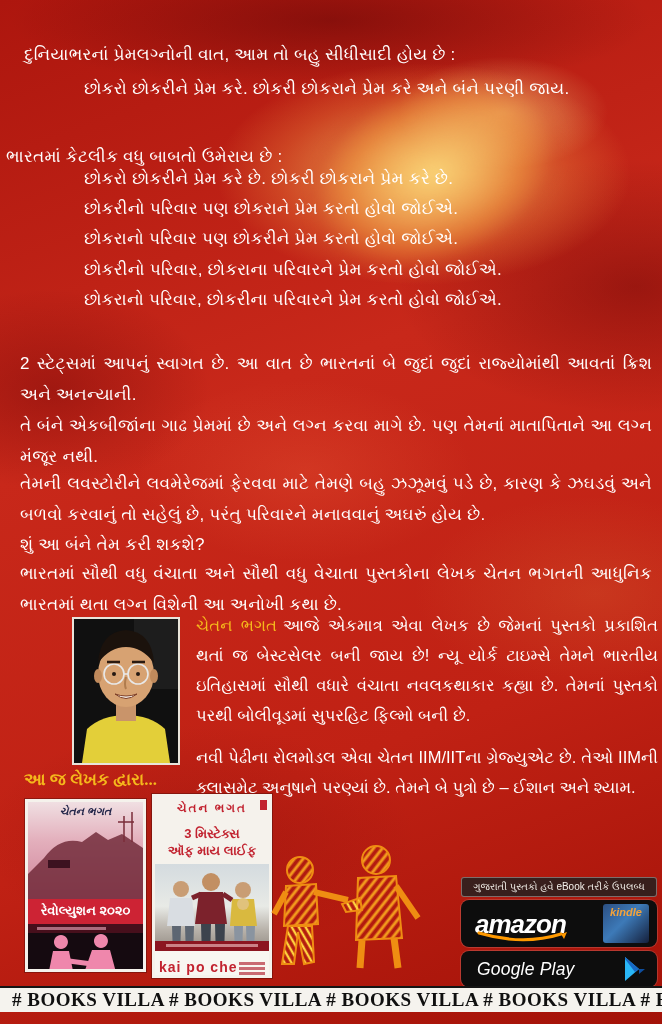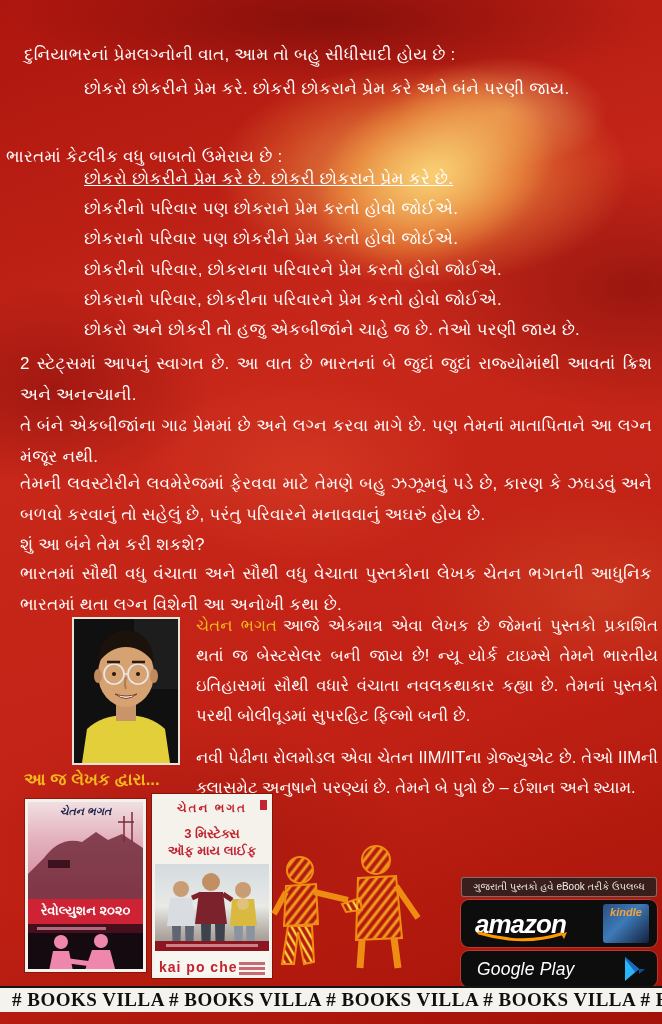--- a/index.html
+++ b/index.html
@@ -18,21 +18,21 @@
       linear-gradient(160deg,#ad160e,#c8281a 38%,#c02114 70%,#a31208);}
   .flame{position:absolute;left:300px;top:78px;width:270px;height:190px;border-radius:50%;
     background:radial-gradient(ellipse at 50% 50%, rgba(250,212,120,0.9), rgba(240,152,62,0.45) 48%, rgba(205,70,32,0.15) 66%, transparent 78%);
     transform:rotate(-24deg);filter:blur(5px);}
   .gt{position:absolute;color:#ffffff;font-size:17px;line-height:30px;letter-spacing:0.2px;}
   .just{text-align:justify;}
   .author-name{color:#f5b81c;margin-right:6px;}
   .bio-text p{margin:0 0 12px 0;color:#fff;font-size:16.5px;line-height:30px;text-align:justify;}
   .photo{position:absolute;left:72px;top:617px;width:108px;height:148px;border:2px solid #e9e4da;
          box-sizing:border-box;background:#101010;overflow:hidden;}
-  .heading-same{position:absolute;left:24px;top:770px;color:#f5b81c;font-size:17px;font-weight:bold;}
+  .heading-same{position:absolute;left:24px;top:770px;color:#f5b81c;font-size:17px;font-weight:bold;font-family:Liberation Serif, serif;}
   
   .book{position:absolute;background:#f5f2ec;box-shadow:0 0 0 1px rgba(0,0,0,0.25);
         box-sizing:border-box;padding:3px;display:flex;flex-direction:column;}
   .b1{left:25px;top:799px;width:121px;height:173px;}
   .b1-top{position:relative;height:58%;background:linear-gradient(180deg,#f0dfe2 0%,#e3afbc 40%,#cf8298 100%);overflow:hidden;}
   .b1-author{position:absolute;top:3px;left:0;right:0;text-align:center;color:#23264a;
              font-size:11px;font-weight:bold;font-style:italic;z-index:2;}
   .b1-title{height:25px;background:#cd2334;color:#fff;font-weight:bold;font-size:13px;
             display:flex;align-items:center;justify-content:center;white-space:nowrap;overflow:hidden;}
   .b1-credit{height:9px;background:#470f1c;position:relative;}
@@ -78,26 +78,25 @@
 <body>
 
 <div class="page">
   <div class="bg"></div>
   <div class="flame"></div>
 
   <div class="gt" style="left:24px;top:40px;width:632px;">દુનિયાભરનાં પ્રેમલગ્નોની વાત, આમ તો બહુ સીધીસાદી હોય છે :</div>
   <div class="gt just" style="left:84px;top:74px;width:552px;">છોકરો છોકરીને પ્રેમ કરે. છોકરી છોકરાને પ્રેમ કરે અને બંને પરણી જાય.</div>
   <div class="gt" style="left:6px;top:142px;width:610px;">ભારતમાં કેટલીક વધુ બાબતો ઉમેરાય છે :</div>
 
-  <div class="gt" style="left:84px;top:164px;width:560px;text-decoration:underline;">છોકરો છોકરીને પ્રેમ કરે છે. છોકરી છોકરાને પ્રેમ કરે છે.</div>
+  <div class="gt" style="left:84px;top:164px;width:560px;">છોકરો છોકરીને પ્રેમ કરે છે. છોકરી છોકરાને પ્રેમ કરે છે.</div>
   <div class="gt" style="left:84px;top:194px;width:560px;">છોકરીનો પરિવાર પણ છોકરાને પ્રેમ કરતો હોવો જોઈએ.</div>
   <div class="gt" style="left:84px;top:224px;width:560px;">છોકરાનો પરિવાર પણ છોકરીને પ્રેમ કરતો હોવો જોઈએ.</div>
   <div class="gt" style="left:84px;top:255px;width:560px;">છોકરીનો પરિવાર, છોકરાના પરિવારને પ્રેમ કરતો હોવો જોઈએ.</div>
   <div class="gt" style="left:84px;top:285px;width:560px;">છોકરાનો પરિવાર, છોકરીના પરિવારને પ્રેમ કરતો હોવો જોઈએ.</div>
-  <div class="gt" style="left:84px;top:315px;width:560px;">છોકરો અને છોકરી તો હજુ એકબીજાંને ચાહે જ છે. તેઓ પરણી જાય છે.</div>
 
   <div class="gt just" style="left:20px;top:348px;width:632px;line-height:31px;">2 સ્ટેટ્સમાં આપનું સ્વાગત છે. આ વાત છે ભારતનાં બે જુદાં જુદાં રાજ્યોમાંથી આવતાં ક્રિશ અને અનન્યાની.</div>
   <div class="gt just" style="left:20px;top:410px;width:632px;line-height:31px;">તે બંને એકબીજાંના ગાઢ પ્રેમમાં છે અને લગ્ન કરવા માગે છે. પણ તેમનાં માતાપિતાને આ લગ્ન મંજૂર નથી.</div>
   <div class="gt just" style="left:20px;top:468px;width:632px;line-height:31px;">તેમની લવસ્ટોરીને લવમેરેજમાં ફેરવવા માટે તેમણે બહુ ઝઝૂમવું પડે છે, કારણ કે ઝઘડવું અને બળવો કરવાનું તો સહેલું છે, પરંતુ પરિવારને મનાવવાનું અઘરું હોય છે.</div>
   <div class="gt" style="left:20px;top:530px;width:420px;">શું આ બંને તેમ કરી શકશે?</div>
   <div class="gt just" style="left:20px;top:558px;width:632px;line-height:31px;">ભારતમાં સૌથી વધુ વંચાતા અને સૌથી વધુ વેચાતા પુસ્તકોના લેખક ચેતન ભગતની આધુનિક ભારતમાં થતા લગ્ન વિશેની આ અનોખી કથા છે.</div>
 
   <div class="photo">
     <svg width="104" height="144" viewBox="0 0 104 144">
       <rect width="104" height="144" fill="#101010"></rect>

